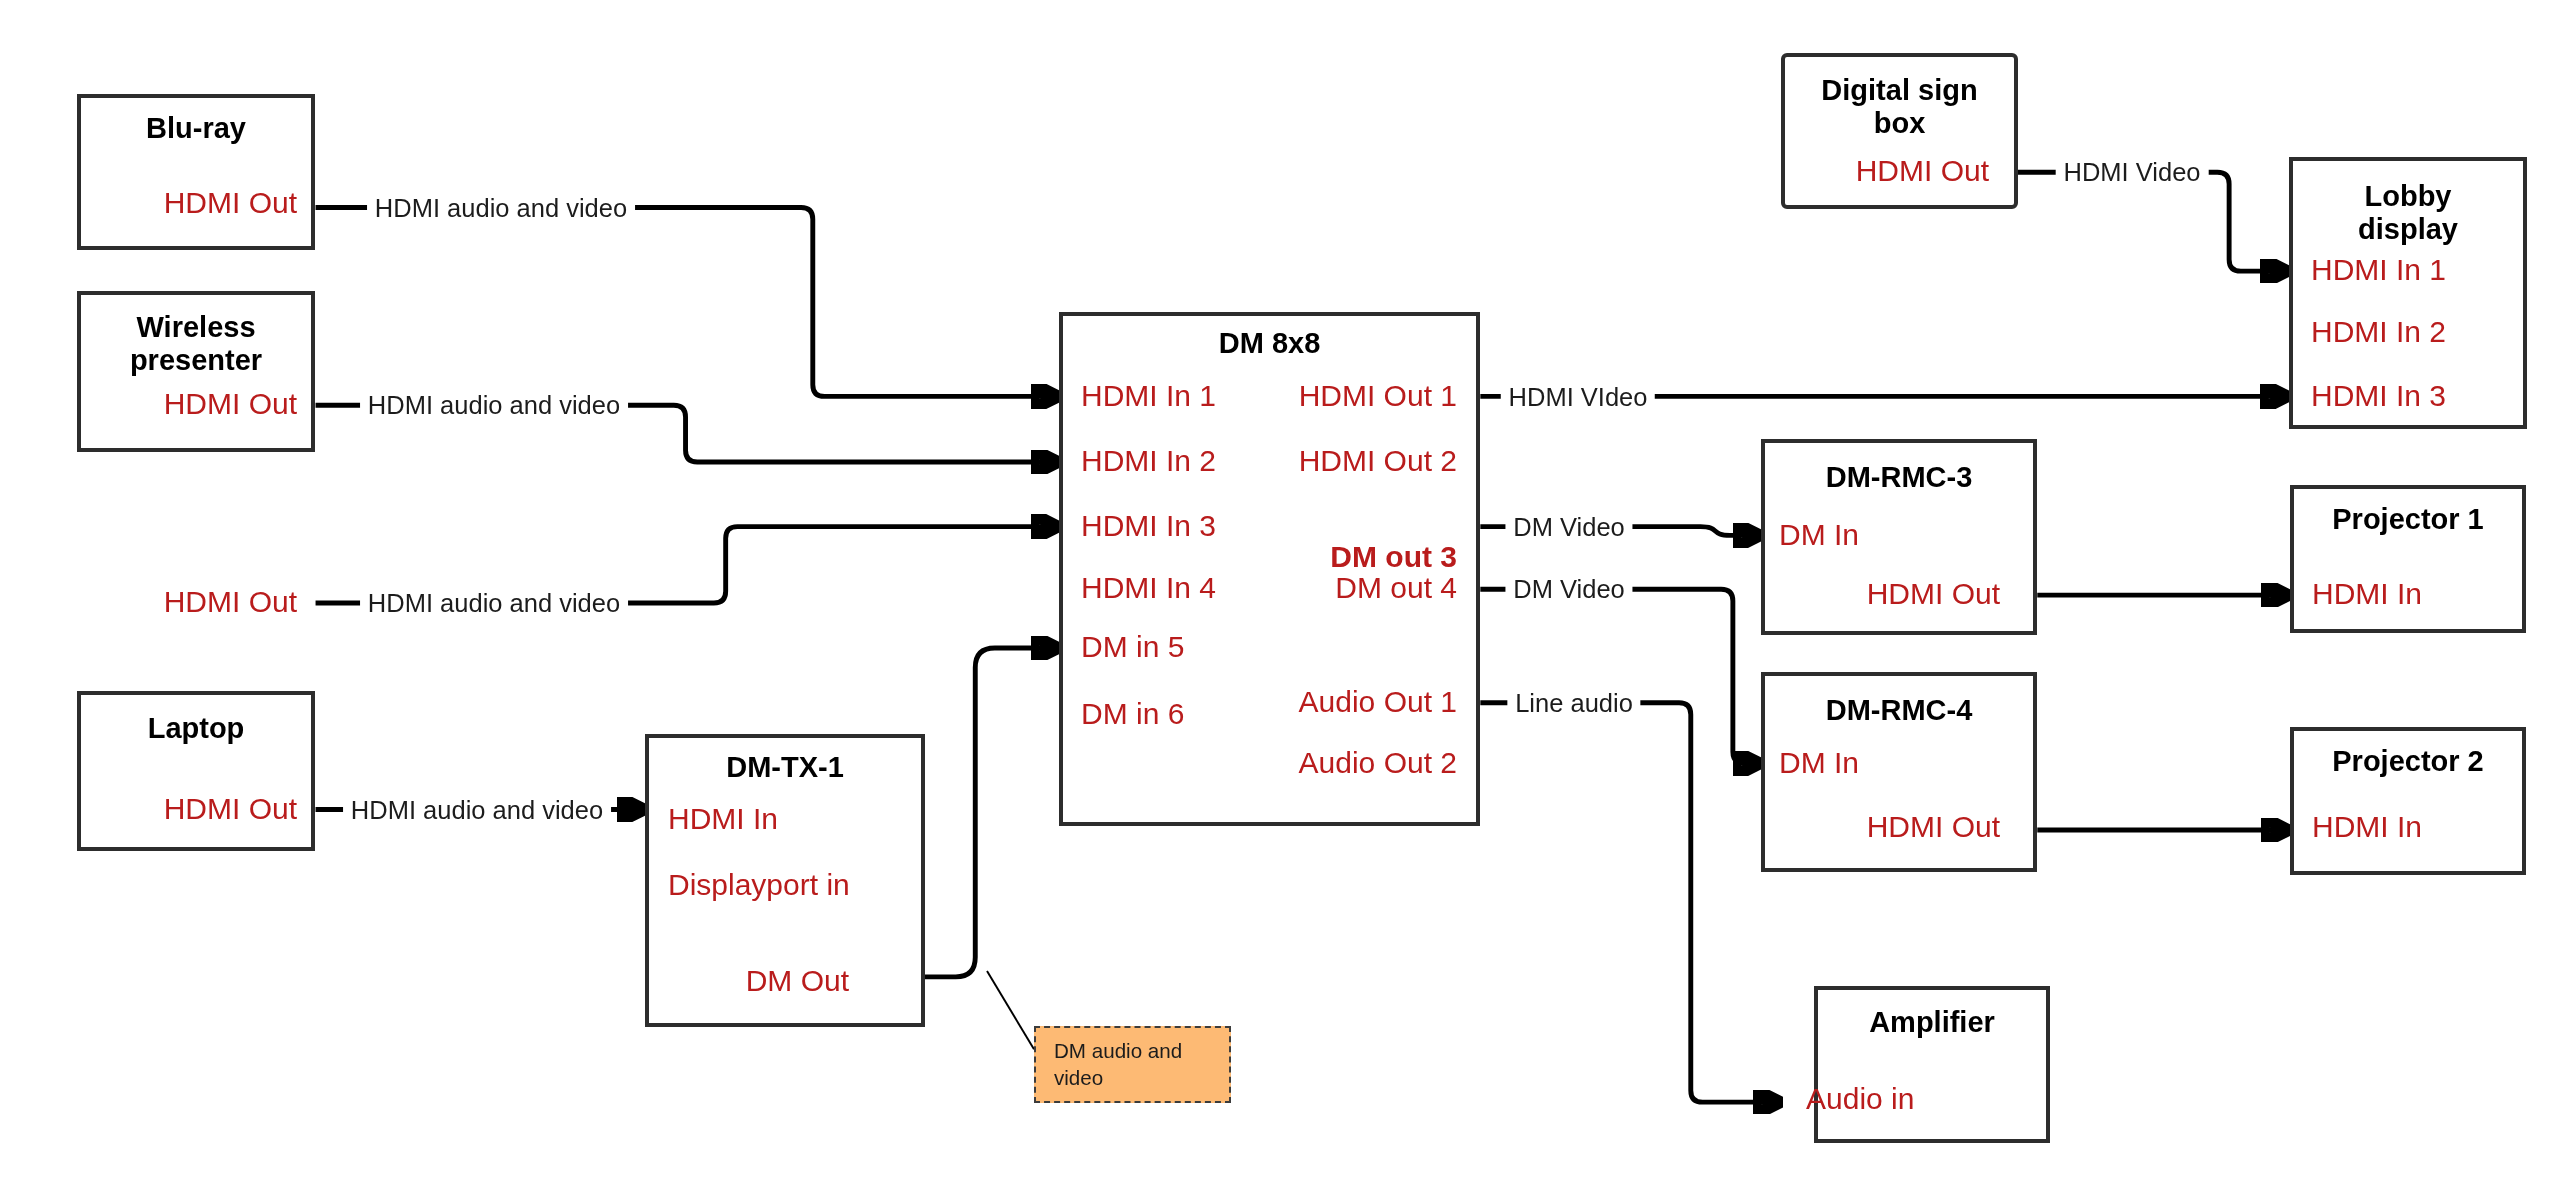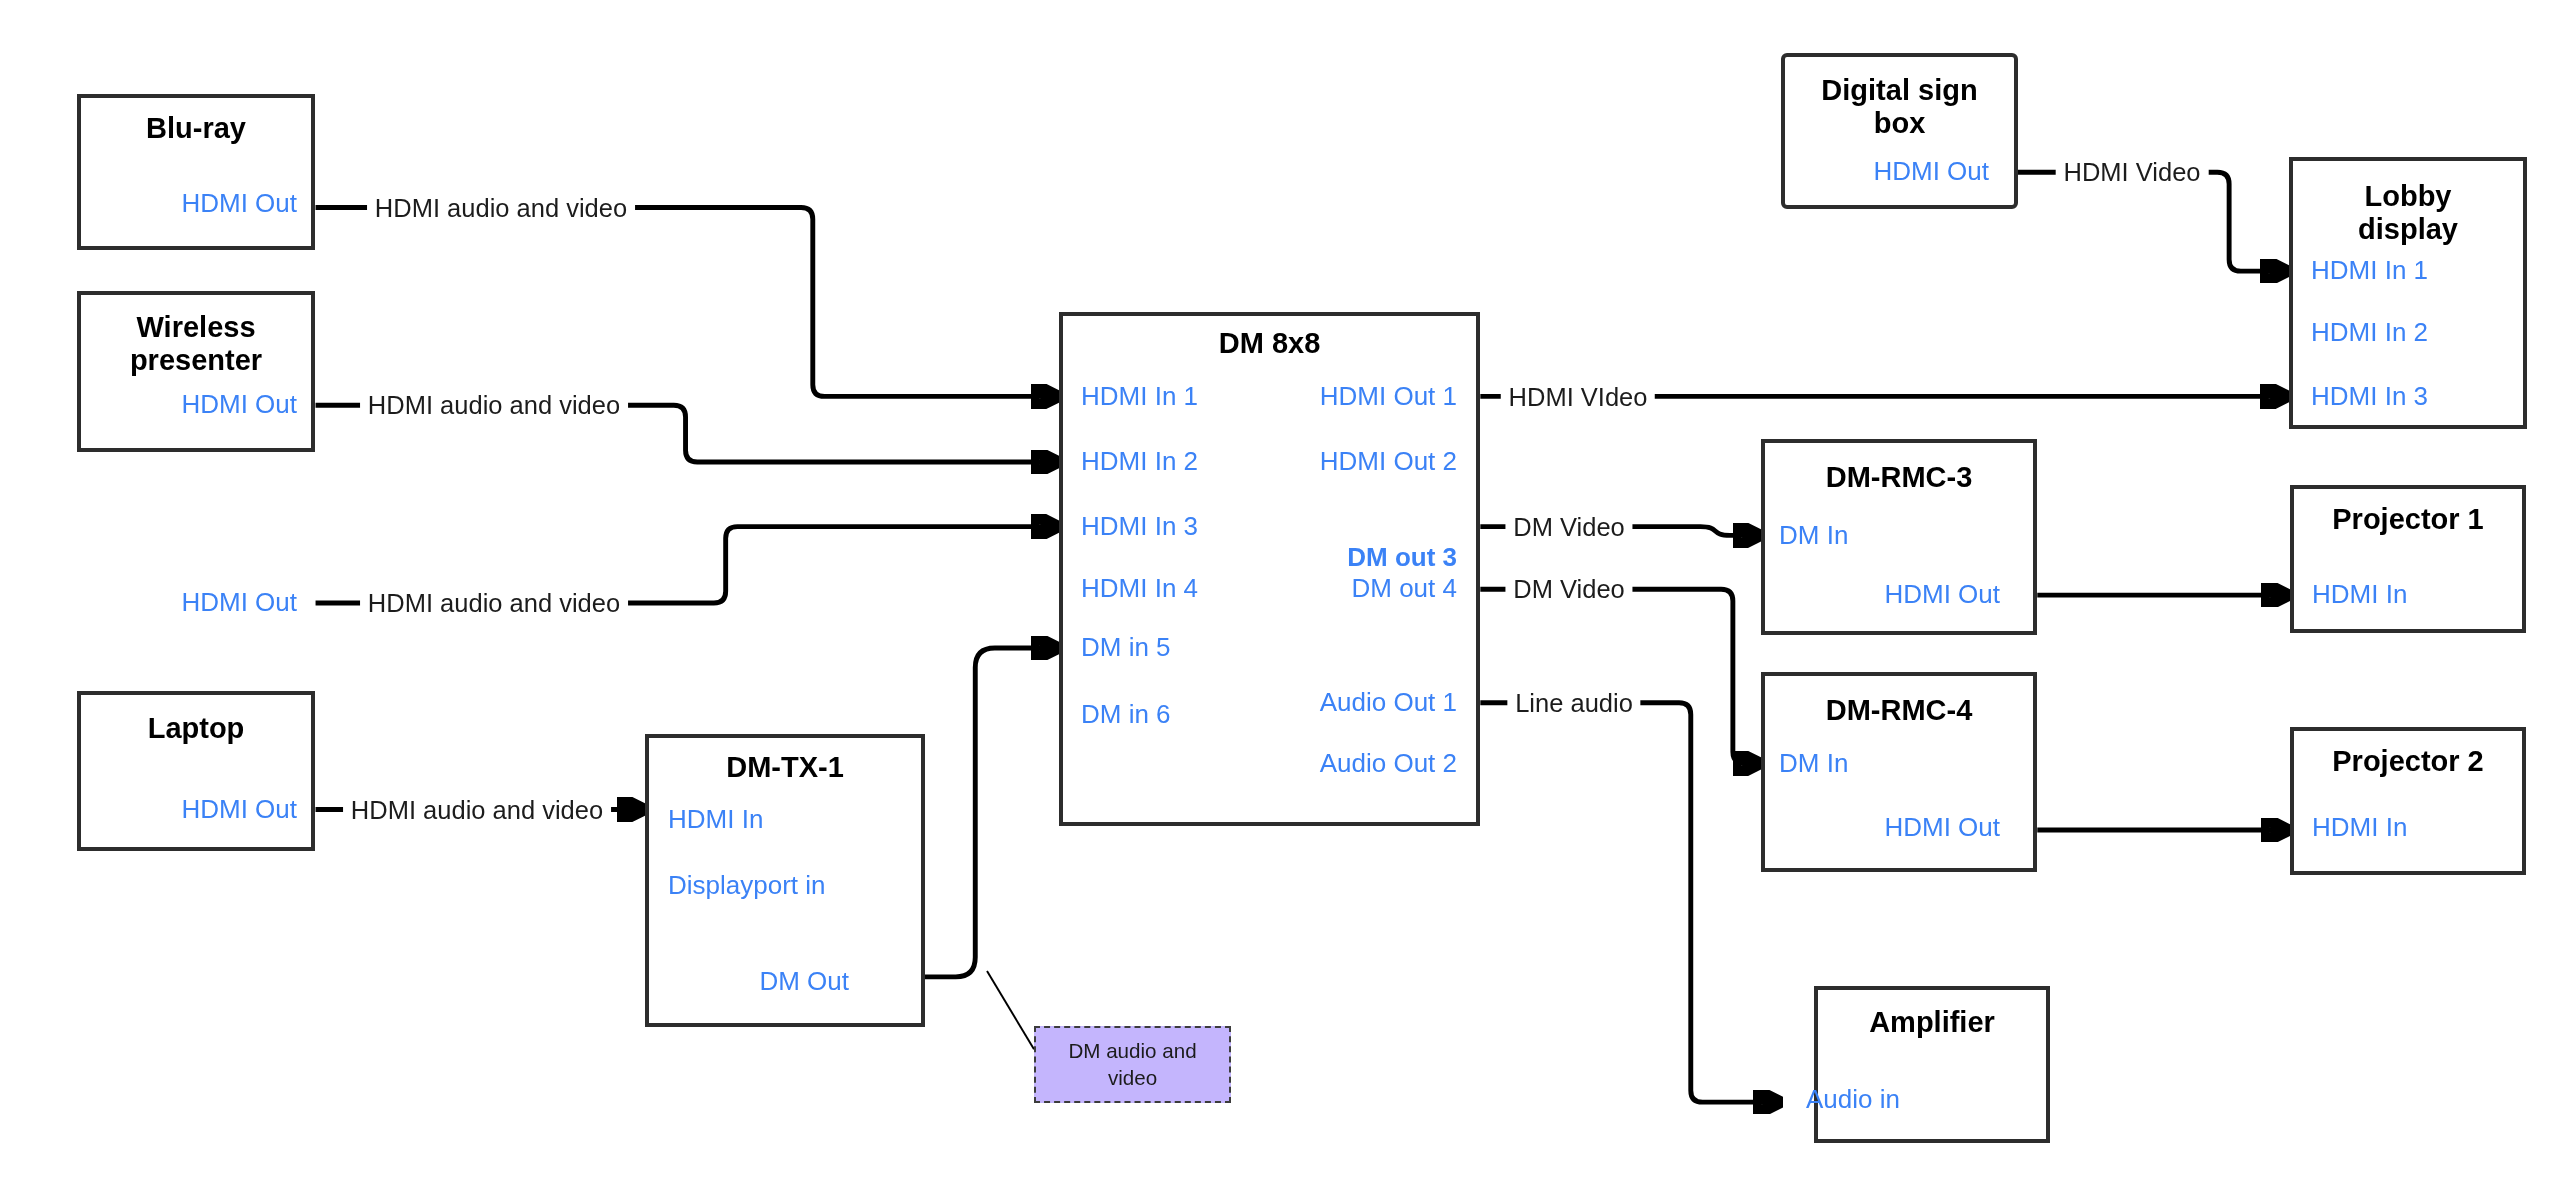--- a/index.html
+++ b/index.html
@@ -12,31 +12,31 @@
   svg.wires path.thin{stroke-width:2;}
   .node{
     position:absolute;border:4.9px solid #2d2d2d;background:#ffffff;
     box-sizing:border-box;
   }
   .node .title{
     font-size:29px;font-weight:bold;color:#000000;text-align:center;
     line-height:33px;margin:0 auto;
   }
   .port{
-    position:absolute;font-size:26px;color:#3b82f6;white-space:nowrap;
+    position:absolute;font-size:30px;color:#b91c1c;white-space:nowrap;
     transform:translateY(-52%);
   }
   .port.pr{text-align:right;}
   .wl{
     position:absolute;font-size:25.5px;color:#1c1c1c;white-space:nowrap;
     transform:translate(-50%,-50%);background:#ffffff;padding:1px 7.8px;
   }
   .callout{
-    position:absolute;border:2px dashed #3c3c3c;background:#c4b5fd;
-    display:flex;align-items:center;justify-content:center;text-align:center;
+    position:absolute;border:2px dashed #3c3c3c;background:#fdba74;
+    display:flex;align-items:center;justify-content:center;text-align:left;
     font-size:20.6px;line-height:26.4px;color:#1c1c1c;box-sizing:border-box;
   }
   .callout span{display:block;max-width:157px;}
 </style>
 </head>
 <body>
 
 <div class="stage">
 
   <svg class="wires" viewBox="0 0 2631 1227" width="2576" height="1201">

